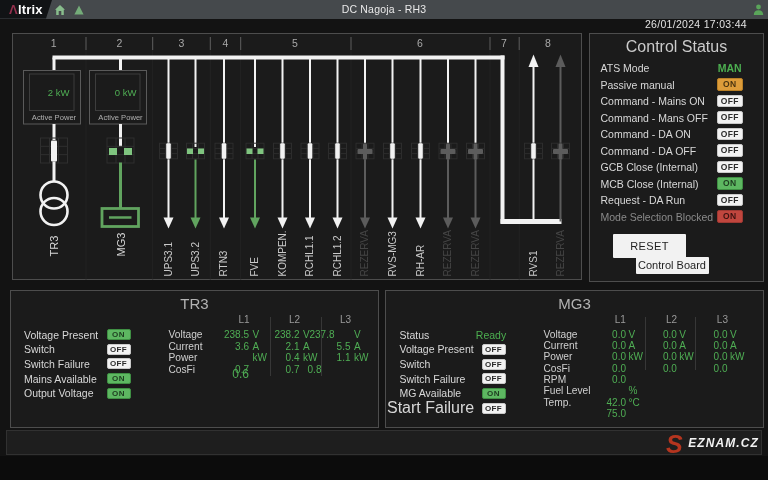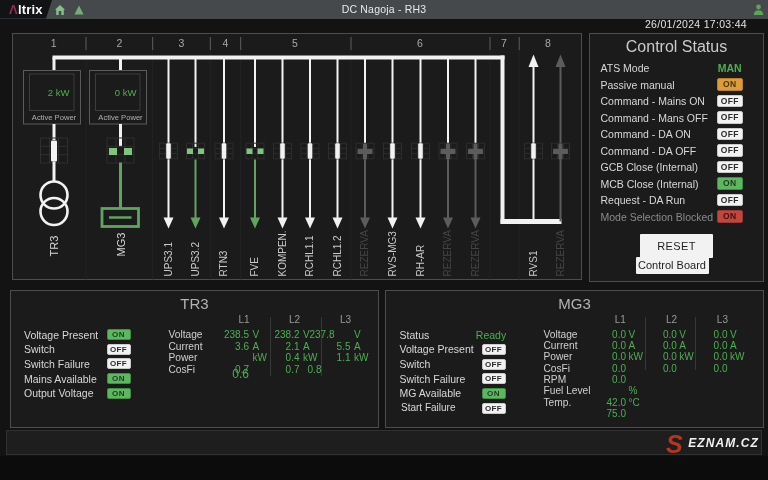--- a/index.html
+++ b/index.html
@@ -267,21 +267,21 @@
 <div style="position:absolute;left:600.5px;top:143.5px;height:14px;line-height:14px;font-size:10.5px;color:#d8d8d8;white-space:nowrap;">Command - DA OFF</div>
 <div style="position:absolute;left:717px;top:144.3px;width:25.5px;height:12.4px;background:#f2f2f2;border:1px solid #c9c9c9;border-radius:2px;box-sizing:border-box;display:flex;align-items:center;justify-content:center;font-size:8.5px;font-weight:bold;color:#2b2b2b;letter-spacing:0.4px">OFF</div>
 <div style="position:absolute;left:600.5px;top:160.0px;height:14px;line-height:14px;font-size:10.5px;color:#d8d8d8;white-space:nowrap;">GCB Close (Internal)</div>
 <div style="position:absolute;left:717px;top:160.8px;width:25.5px;height:12.4px;background:#f2f2f2;border:1px solid #c9c9c9;border-radius:2px;box-sizing:border-box;display:flex;align-items:center;justify-content:center;font-size:8.5px;font-weight:bold;color:#2b2b2b;letter-spacing:0.4px">OFF</div>
 <div style="position:absolute;left:600.5px;top:176.5px;height:14px;line-height:14px;font-size:10.5px;color:#d8d8d8;white-space:nowrap;">MCB Close (Internal)</div>
 <div style="position:absolute;left:717px;top:177.3px;width:25.5px;height:12.4px;background:#5db761;border:1px solid #3f8f43;border-radius:2px;box-sizing:border-box;display:flex;align-items:center;justify-content:center;font-size:8.5px;font-weight:bold;color:#1e3c20;letter-spacing:0.4px">ON</div>
 <div style="position:absolute;left:600.5px;top:193.0px;height:14px;line-height:14px;font-size:10.5px;color:#d8d8d8;white-space:nowrap;">Request - DA Run</div>
 <div style="position:absolute;left:717px;top:193.8px;width:25.5px;height:12.4px;background:#f2f2f2;border:1px solid #c9c9c9;border-radius:2px;box-sizing:border-box;display:flex;align-items:center;justify-content:center;font-size:8.5px;font-weight:bold;color:#2b2b2b;letter-spacing:0.4px">OFF</div>
 <div style="position:absolute;left:600.5px;top:209.5px;height:14px;line-height:14px;font-size:10.5px;color:#8a8a8a;white-space:nowrap;">Mode Selection Blocked</div>
 <div style="position:absolute;left:717px;top:210.3px;width:25.5px;height:12.4px;background:#c0463e;border:1px solid #9e3832;border-radius:2px;box-sizing:border-box;display:flex;align-items:center;justify-content:center;font-size:8.5px;font-weight:bold;color:#3c1210;letter-spacing:0.4px">ON</div>
-<div style="position:absolute;left:640px;top:234px;width:73px;height:24px;background:#f2f2f2;border-radius:1px;display:flex;align-items:center;justify-content:center;font-size:11px;color:#1e1e1e;letter-spacing:0.4px">RESET</div>
+<div style="position:absolute;left:613px;top:234px;width:73px;height:24px;background:#f2f2f2;border-radius:1px;display:flex;align-items:center;justify-content:center;font-size:11px;color:#1e1e1e;letter-spacing:0.4px">RESET</div>
 <div style="position:absolute;left:635.5px;top:257px;width:73px;height:16.5px;background:#f2f2f2;border-radius:1px;display:flex;align-items:center;justify-content:center;font-size:11px;color:#1e1e1e">Control Board</div>
 <div style="position:absolute;left:10px;top:289.5px;width:369px;height:138.5px;background:#1b1b1b;border:1px solid #4d4d4d;box-sizing:border-box"></div>
 <div style="position:absolute;left:10px;top:295px;width:369px;text-align:center;font-size:15px;color:#b3b3b3">TR3</div>
 <div style="position:absolute;left:24px;top:327.5px;height:14px;line-height:14px;font-size:10.5px;color:#d8d8d8;white-space:nowrap;">Voltage Present</div>
 <div style="position:absolute;left:106.5px;top:329.0px;width:24px;height:11px;background:#5db761;border:1px solid #3f8f43;border-radius:2px;box-sizing:border-box;display:flex;align-items:center;justify-content:center;font-size:8px;font-weight:bold;color:#1e3c20;letter-spacing:0.4px">ON</div>
 <div style="position:absolute;left:24px;top:342.2px;height:14px;line-height:14px;font-size:10.5px;color:#d8d8d8;white-space:nowrap;">Switch</div>
 <div style="position:absolute;left:106.5px;top:343.7px;width:24px;height:11px;background:#f2f2f2;border:1px solid #c9c9c9;border-radius:2px;box-sizing:border-box;display:flex;align-items:center;justify-content:center;font-size:8px;font-weight:bold;color:#2b2b2b;letter-spacing:0.4px">OFF</div>
 <div style="position:absolute;left:24px;top:356.9px;height:14px;line-height:14px;font-size:10.5px;color:#d8d8d8;white-space:nowrap;">Switch Failure</div>
 <div style="position:absolute;left:106.5px;top:358.4px;width:24px;height:11px;background:#f2f2f2;border:1px solid #c9c9c9;border-radius:2px;box-sizing:border-box;display:flex;align-items:center;justify-content:center;font-size:8px;font-weight:bold;color:#2b2b2b;letter-spacing:0.4px">OFF</div>
 <div style="position:absolute;left:24px;top:371.59999999999997px;height:14px;line-height:14px;font-size:10.5px;color:#d8d8d8;white-space:nowrap;">Mains Available</div>
@@ -323,21 +323,21 @@
 <div style="position:absolute;left:399.5px;top:327.75px;height:14px;line-height:14px;font-size:10.5px;color:#d8d8d8;white-space:nowrap;">Status</div>
 <div style="position:absolute;left:466px;top:327.75px;width:50px;height:14px;line-height:14px;text-align:center;font-size:10.5px;color:#4caf50">Ready</div>
 <div style="position:absolute;left:399.5px;top:342.4px;height:14px;line-height:14px;font-size:10.5px;color:#d8d8d8;white-space:nowrap;">Voltage Present</div>
 <div style="position:absolute;left:481.5px;top:343.9px;width:24px;height:11px;background:#f2f2f2;border:1px solid #c9c9c9;border-radius:2px;box-sizing:border-box;display:flex;align-items:center;justify-content:center;font-size:8px;font-weight:bold;color:#2b2b2b;letter-spacing:0.4px">OFF</div>
 <div style="position:absolute;left:399.5px;top:357.04999999999995px;height:14px;line-height:14px;font-size:10.5px;color:#d8d8d8;white-space:nowrap;">Switch</div>
 <div style="position:absolute;left:481.5px;top:358.5px;width:24px;height:11px;background:#f2f2f2;border:1px solid #c9c9c9;border-radius:2px;box-sizing:border-box;display:flex;align-items:center;justify-content:center;font-size:8px;font-weight:bold;color:#2b2b2b;letter-spacing:0.4px">OFF</div>
 <div style="position:absolute;left:399.5px;top:371.69999999999993px;height:14px;line-height:14px;font-size:10.5px;color:#d8d8d8;white-space:nowrap;">Switch Failure</div>
 <div style="position:absolute;left:481.5px;top:373.2px;width:24px;height:11px;background:#f2f2f2;border:1px solid #c9c9c9;border-radius:2px;box-sizing:border-box;display:flex;align-items:center;justify-content:center;font-size:8px;font-weight:bold;color:#2b2b2b;letter-spacing:0.4px">OFF</div>
 <div style="position:absolute;left:399.5px;top:386.3499999999999px;height:14px;line-height:14px;font-size:10.5px;color:#d8d8d8;white-space:nowrap;">MG Available</div>
 <div style="position:absolute;left:481.5px;top:387.8px;width:24px;height:11px;background:#5db761;border:1px solid #3f8f43;border-radius:2px;box-sizing:border-box;display:flex;align-items:center;justify-content:center;font-size:8px;font-weight:bold;color:#1e3c20;letter-spacing:0.4px">ON</div>
-<div style="position:absolute;left:401px;top:400.9999999999999px;height:14px;line-height:14px;font-size:10px;color:#d8d8d8;white-space:nowrap;text-align:right;">Start Failure</div>
+<div style="position:absolute;left:387px;top:400.9999999999999px;height:14px;line-height:14px;font-size:16px;color:#d8d8d8;white-space:nowrap;text-align:right;">Start Failure</div>
 <div style="position:absolute;left:481.5px;top:402.5px;width:24px;height:11px;background:#f2f2f2;border:1px solid #c9c9c9;border-radius:2px;box-sizing:border-box;display:flex;align-items:center;justify-content:center;font-size:8px;font-weight:bold;color:#2b2b2b;letter-spacing:0.4px">OFF</div>
 <div style="position:absolute;left:600.3px;top:313.9px;width:40px;text-align:center;font-size:10px;color:#9a9a9a">L1</div>
 <div style="position:absolute;left:651.6px;top:313.9px;width:40px;text-align:center;font-size:10px;color:#9a9a9a">L2</div>
 <div style="position:absolute;left:702.4px;top:313.9px;width:40px;text-align:center;font-size:10px;color:#9a9a9a">L3</div>
 <div style="position:absolute;left:644.7px;top:316.5px;width:1px;height:53.5px;background:#373737"></div>
 <div style="position:absolute;left:695.4px;top:316.5px;width:1px;height:53.5px;background:#373737"></div>
 <div style="position:absolute;left:543.5px;top:327.8px;height:14px;line-height:14px;font-size:10.2px;color:#cfcfcf;white-space:nowrap;">Voltage</div>
 <div style="position:absolute;left:566px;top:327.8px;width:60px;height:14px;line-height:14px;text-align:right;font-size:10px;color:#4fae54">0.0</div>
 <div style="position:absolute;left:628.5px;top:327.8px;height:14px;line-height:14px;font-size:10px;color:#4fae54">V</div>
 <div style="position:absolute;left:616.8px;top:327.8px;width:60px;height:14px;line-height:14px;text-align:right;font-size:10px;color:#4fae54">0.0</div>

